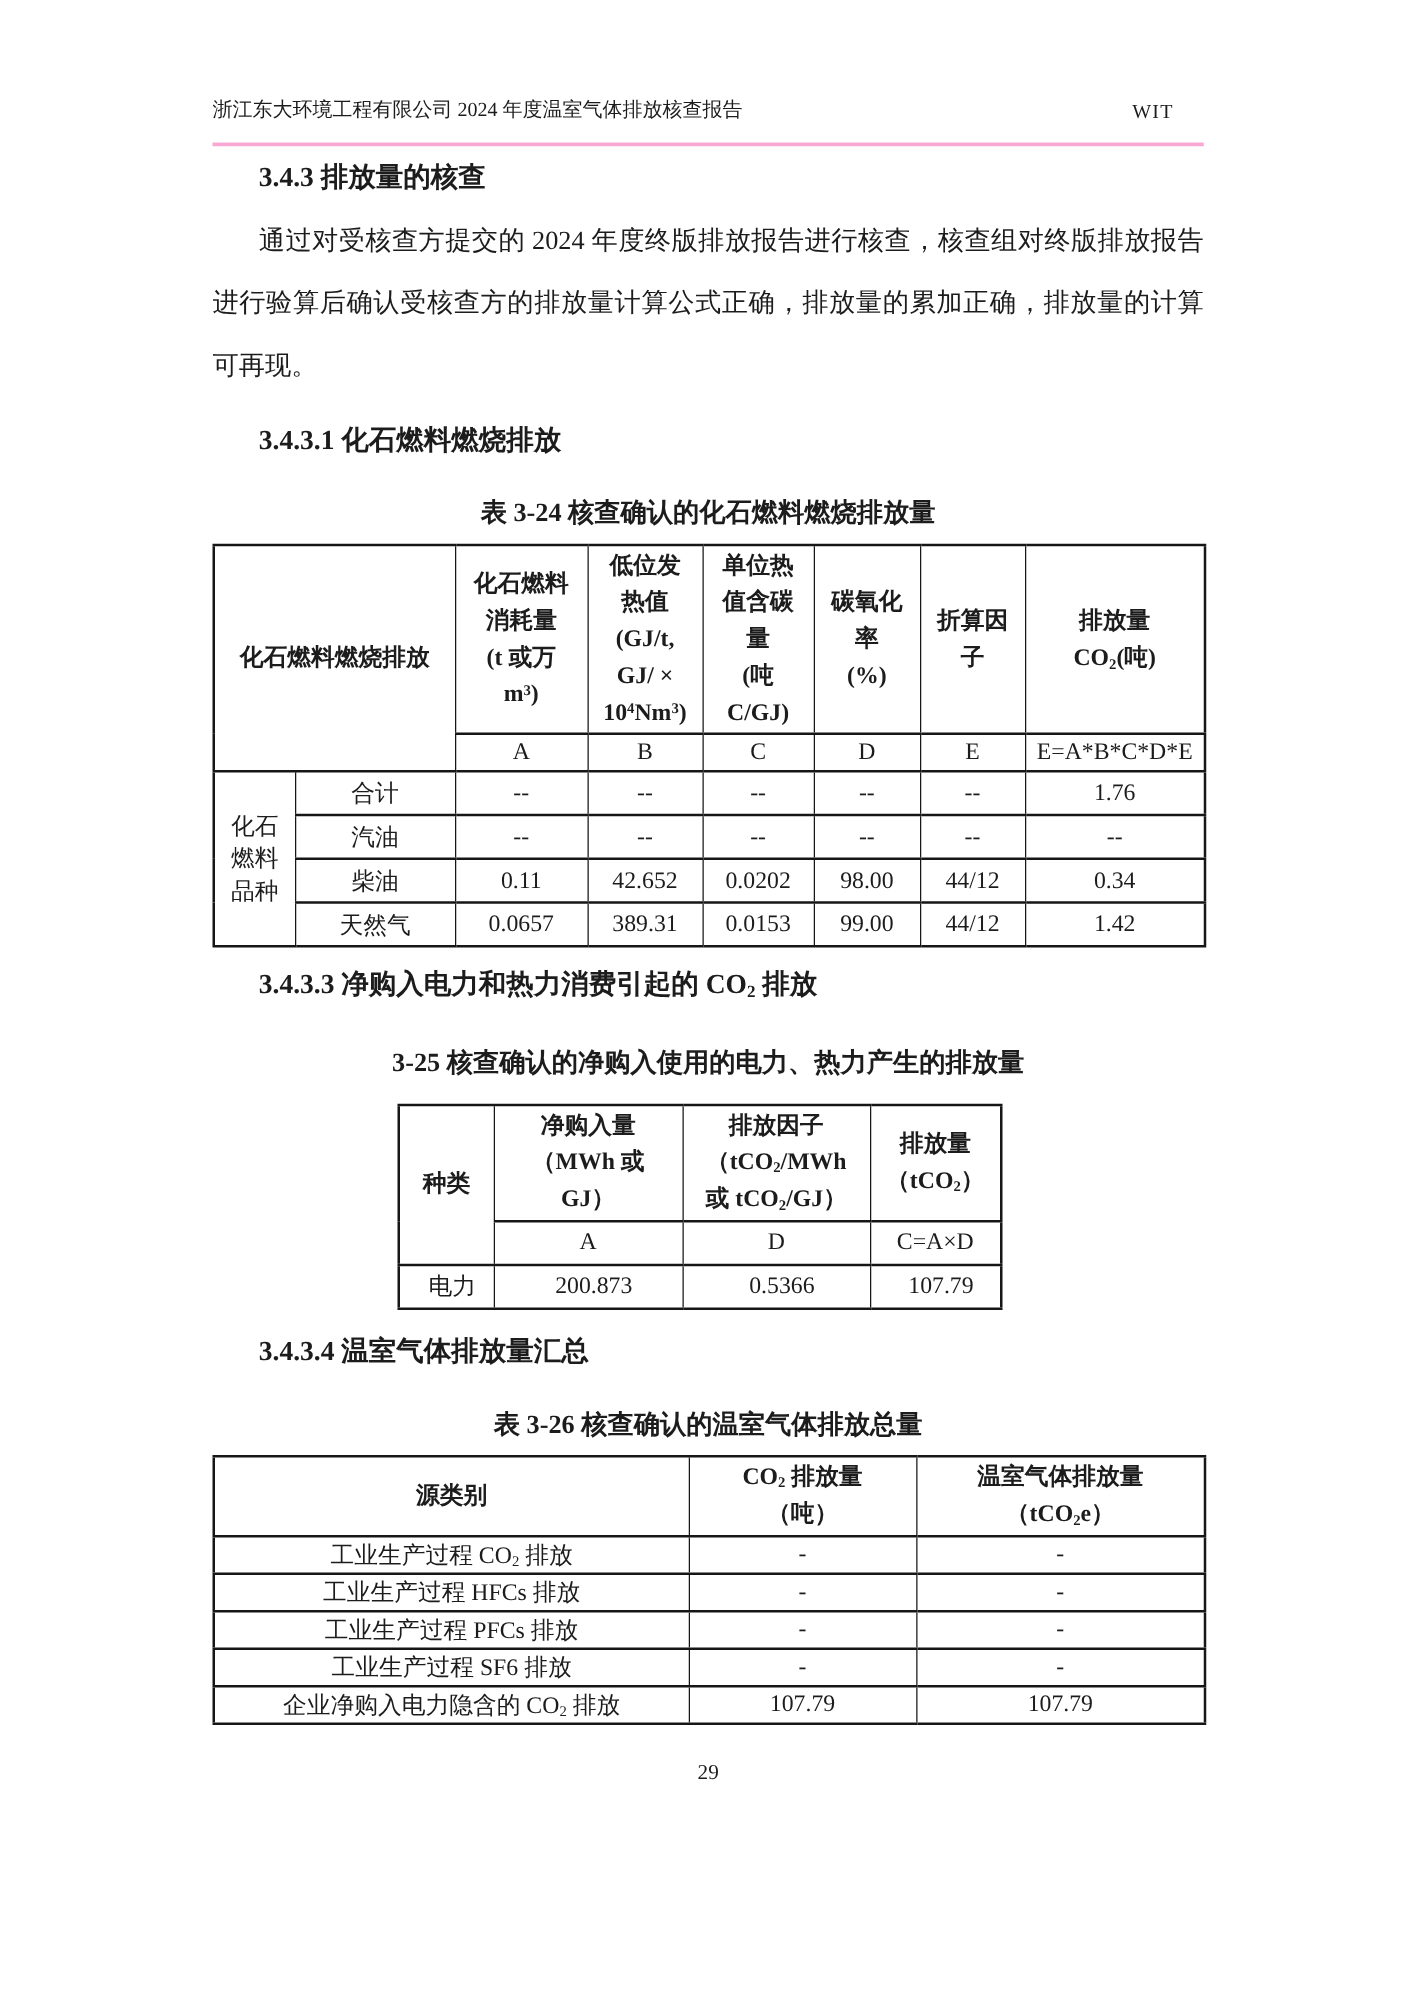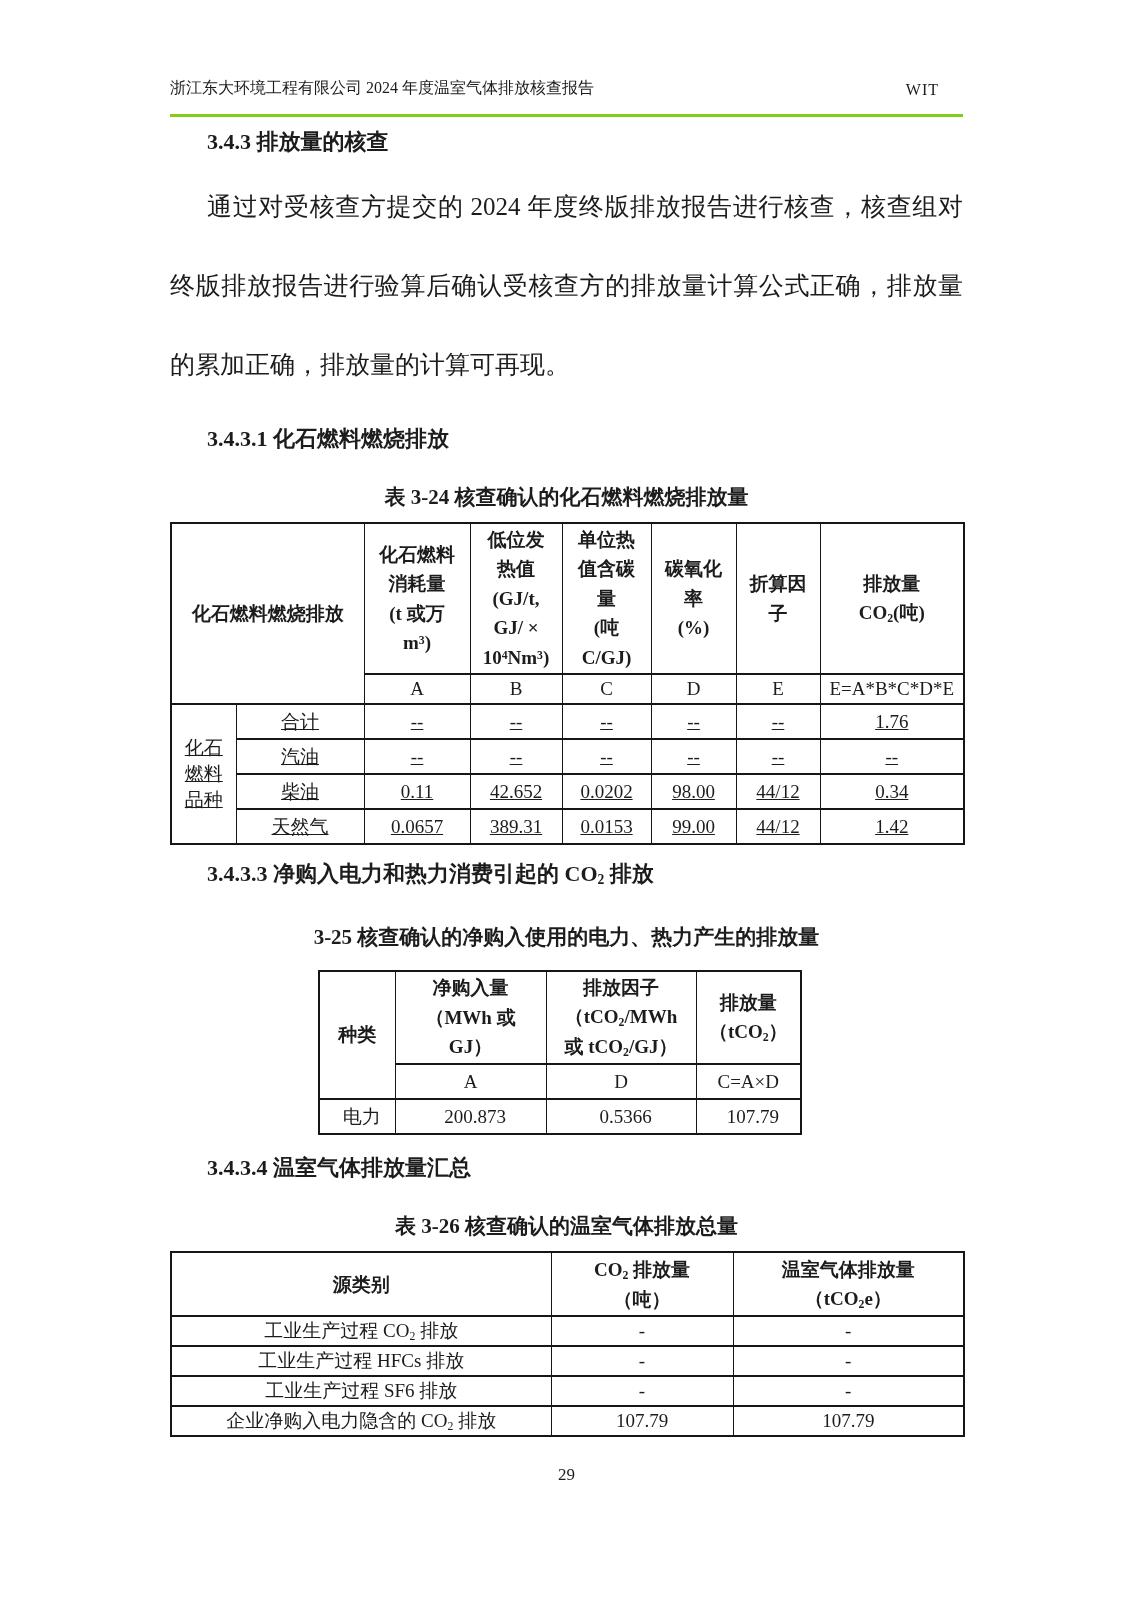--- a/index.html
+++ b/index.html
@@ -9,33 +9,33 @@
     position:relative; overflow:hidden;
     font-family:"Liberation Serif","DejaVu Serif",serif;
     color:#1c1c1c;
   }
   .content { margin-left:170px; width:793px; }
 
   
   .doc-header {
     padding-top:78px;
     display:flex; justify-content:space-between; align-items:flex-end;
-    padding-bottom:15px; border-bottom:3px solid #84cc16;
+    padding-bottom:15px; border-bottom:3px solid #f9a8d4;
     font-size:16px;
   }
   .doc-header .mark { padding-right:24px; letter-spacing:1px; }
 
   
   h2.sec { margin-top:12px; margin-left:37px; font-size:22px; font-weight:bold; line-height:26px; }
   h3.sec { margin-left:37px; font-size:22px; font-weight:bold; line-height:26px; }
   .h3431 { margin-top:22px; }
   .h3433 { margin-top:16px; }
   .h3434 { margin-top:20px; }
   p.body-text {
-    margin-top:12px; font-size:25px; line-height:79px;
+    margin-top:12px; font-size:21px; line-height:50px;
     text-align:justify; text-indent:37px;
   }
 
   .caption { font-size:21px; font-weight:bold; text-align:center; line-height:26px; }
   .cap24 { margin-top:32px; }
   .cap25 { margin-top:30px; }
   .cap26 { margin-top:32px; }
 
   
   table { border-collapse:collapse; table-layout:fixed; margin-top:12px; }
@@ -43,21 +43,21 @@
            text-align:center; vertical-align:middle; font-size:19px; padding:1px 2px;
            font-weight:normal; overflow:hidden; }
   table { border:2px solid #161616; }
   th.colhead, td.corner { font-weight:bold; line-height:1.55; }
   sub { font-size:0.62em; vertical-align:-0.25em; }
   sup { font-size:0.62em; vertical-align:0.45em; }
 
   .t24 { width:793px; }
   .t24 .hrow1 th { height:148px; }
   .t24 .hrow2 td { height:30px; }
-  .t24 .brow td { height:35px;text-decoration:underline; }
+  .t24 .brow td { height:35px; }
 
   .t25 { width:482px; margin-left:148px; margin-top:20px; }
   .t25 .hrow1 th { height:93px; }
   .t25 .hrow2 td { height:35px; }
   .t25 .brow td { height:35px;padding-left:11px; }
 
   .t26 { width:793px; }
   .t26 .hrow1 th { height:64px; }
   .t26 .brow td { height:27px; }
 
@@ -203,20 +203,25 @@
         <td><span>工业生产过程 CO</span><sub>2</sub><span> 排放</span></td>
         <td>-</td>
         <td>-</td>
       </tr>
       <tr class="brow">
         <td><span>工业生产过程 HFCs 排放</span></td>
         <td>-</td>
         <td>-</td>
       </tr>
       <tr class="brow">
+        <td><span>工业生产过程 PFCs 排放</span></td>
+        <td>-</td>
+        <td>-</td>
+      </tr>
+      <tr class="brow">
         <td><span>工业生产过程 SF6 排放</span></td>
         <td>-</td>
         <td>-</td>
       </tr>
       <tr class="brow">
         <td><span>企业净购入电力隐含的 CO</span><sub>2</sub><span> 排放</span></td>
         <td>107.79</td>
         <td>107.79</td>
       </tr>
     </tbody>

